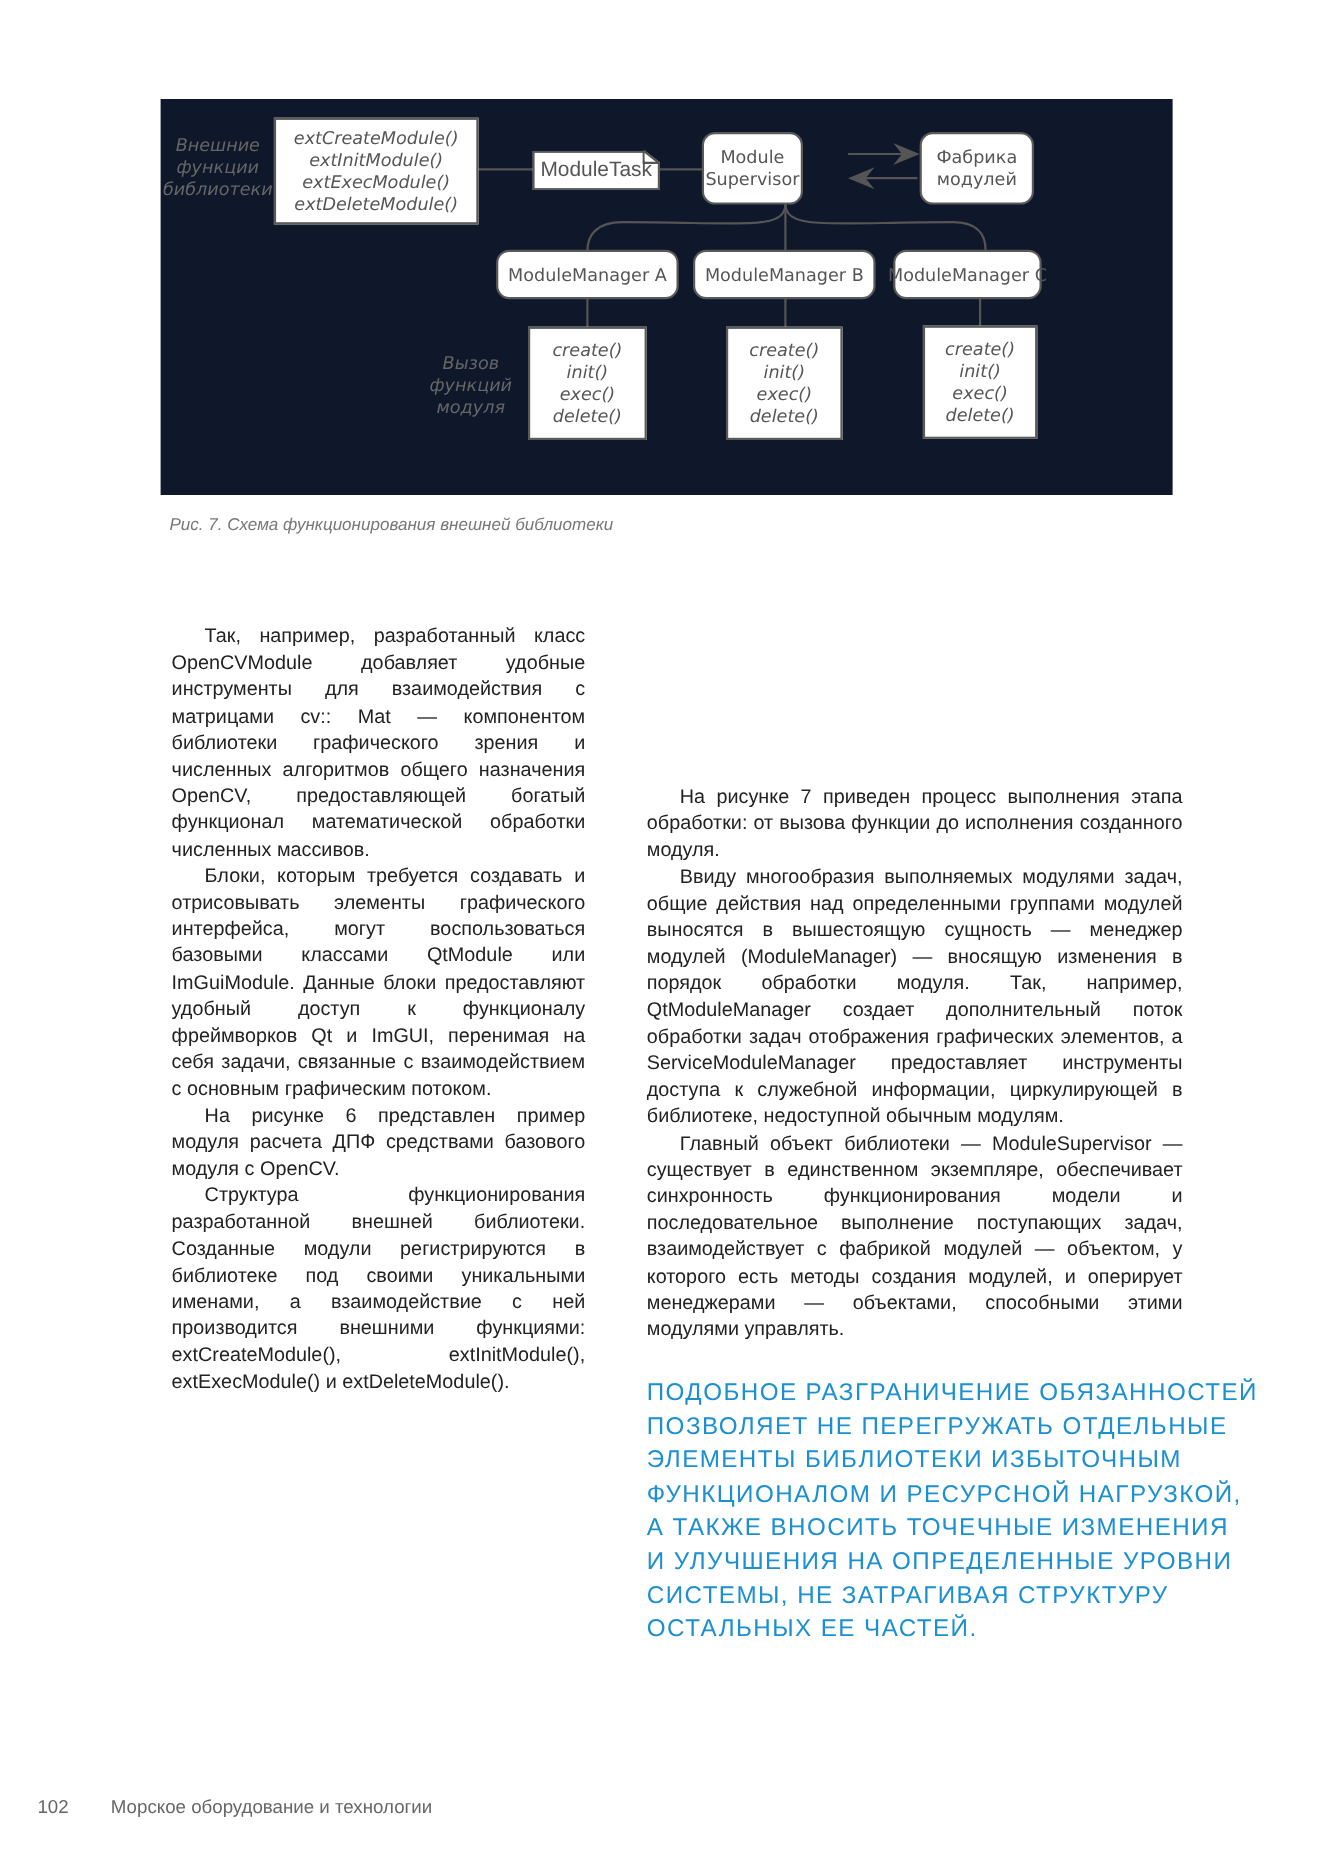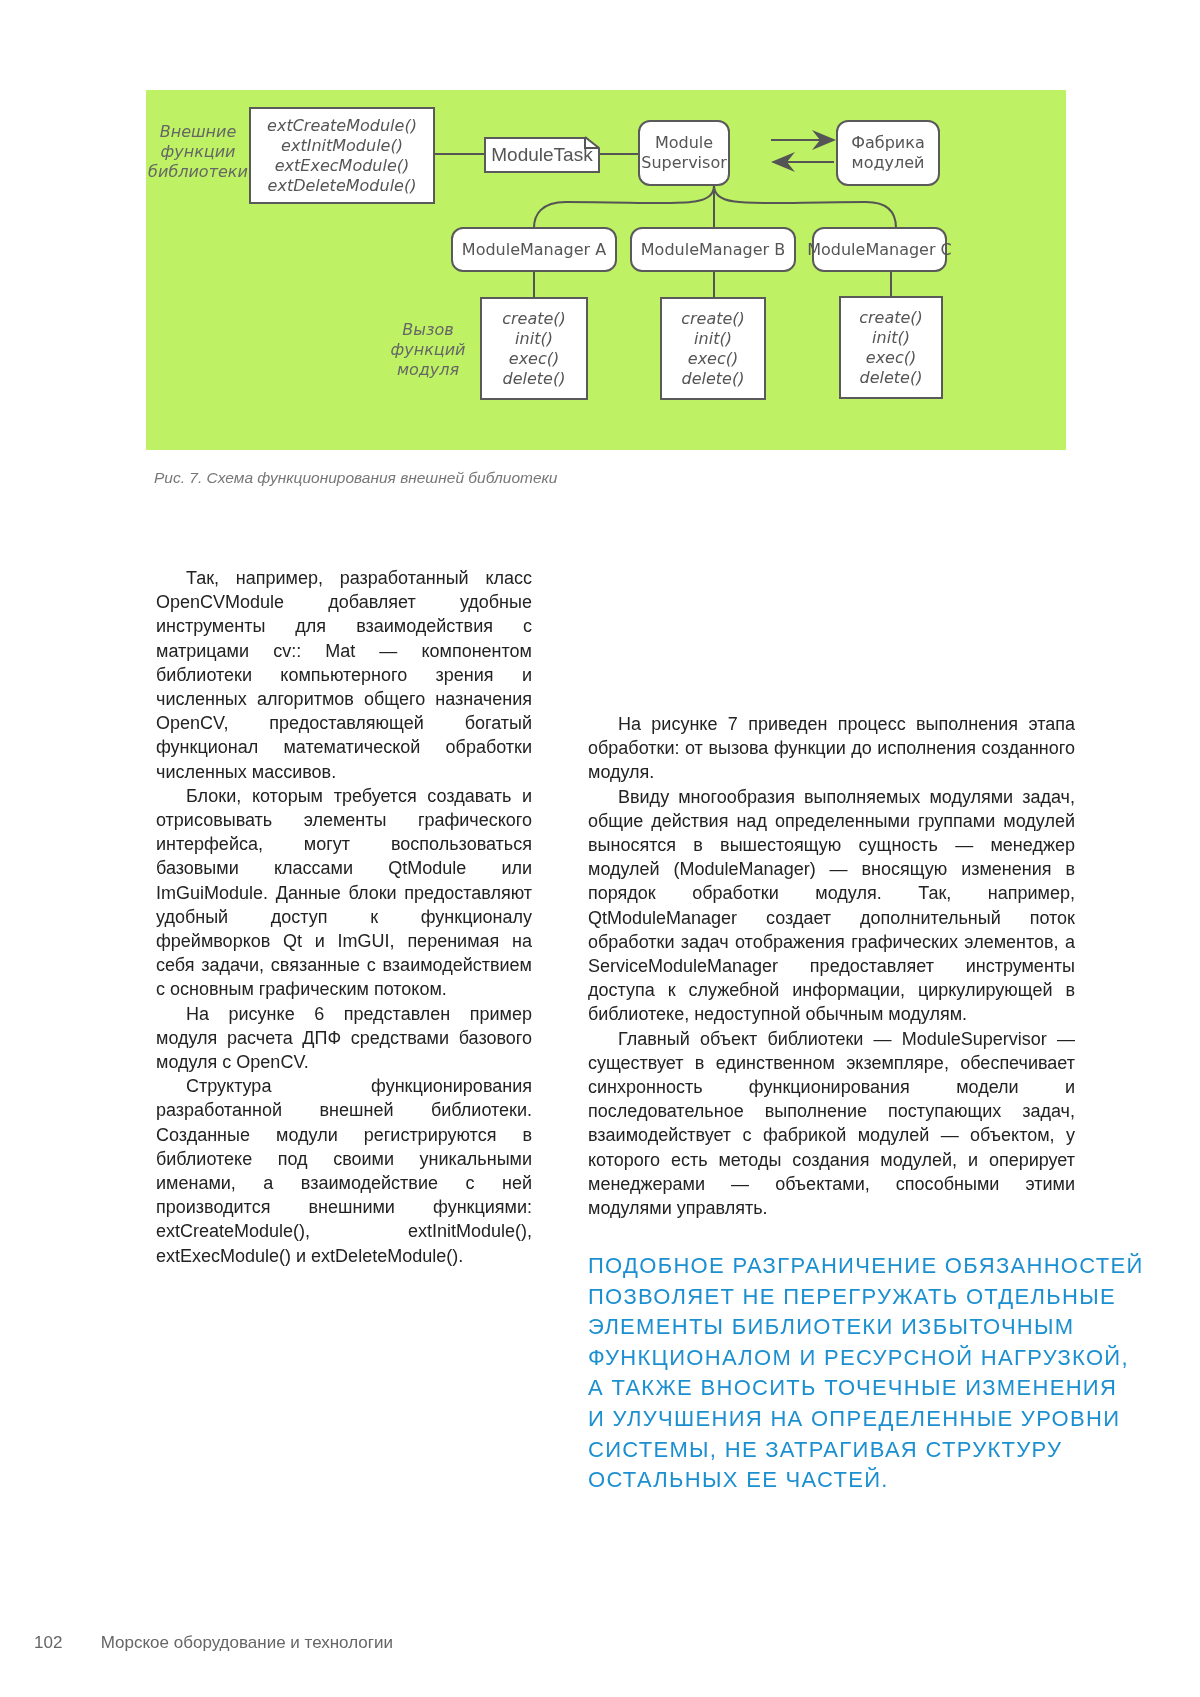--- a/index.html
+++ b/index.html
@@ -1,21 +1,21 @@
 <!DOCTYPE html>
 <html><head>
 <meta charset="utf-8">
 <style>
   html, body { margin: 0; padding: 0; background: #ffffff; }
   body { width: 1200px; height: 1697px; position: relative; overflow: hidden;
          font-family: "Liberation Sans", sans-serif; color: #222; }
 
   
   .figure { position: absolute; left: 146px; top: 90px; width: 920px; height: 360px;
-            background: #bef264; }
+            background: #0f172a; }
   .fig-svg { position: absolute; left: 0; top: 0; width: 920px; height: 360px; }
   .dbox { position: absolute; box-sizing: border-box; border: 2px solid #5a5a5a; background: #fff;
           display: flex; flex-direction: column; align-items: center; justify-content: center;
           font-family: "DejaVu Sans", sans-serif; color: #555; }
   .dbox.round { border-radius: 12px; }
   .dbox .ln { font-size: 16px; line-height: 20px; white-space: nowrap; }
   .dbox.ital .ln { font-style: italic; }
   .dbox.mono .ln { font-family: Liberation Sans, sans-serif; font-size: 19px; }
   .dlabel { position: absolute; text-align: center; font-family: "DejaVu Sans", sans-serif;
             font-style: italic; color: #666; font-size: 16px; line-height: 20px; }
@@ -131,21 +131,21 @@
     <span class="ln">create()</span>
     <span class="ln">init()</span>
     <span class="ln">exec()</span>
     <span class="ln">delete()</span>
   </div>
 </div>
 
 <div class="caption">Рис. 7. Схема функционирования внешней библиотеки</div>
 
 <div class="col col-left">
-  <p class="para">Так, например, разработанный класс OpenCVModule добавляет удобные инструменты для взаимодействия с матрицами cv:: Mat — компонентом библиотеки компьютерного зрения и численных алгоритмов общего назначения OpenCV, предоставляющей богатый функционал математической обработки численных массивов.</p>
+  <p class="para">Так, например, разработанный класс OpenCVModule добавляет удобные инструменты для взаимодействия с матрицами cv:: Mat — компонентом библиотеки графического зрения и численных алгоритмов общего назначения OpenCV, предоставляющей богатый функционал математической обработки численных массивов.</p>
   <p class="para">Блоки, которым требуется создавать и отрисовывать элементы графического интерфейса, могут воспользоваться базовыми классами QtModule или ImGuiModule. Данные блоки предоставляют удобный доступ к функционалу фреймворков Qt и ImGUI, перенимая на себя задачи, связанные с взаимодействием с основным графическим потоком.</p>
   <p class="para">На рисунке 6 представлен пример модуля расчета ДПФ средствами базового модуля с OpenCV.</p>
   <p class="para">Структура функционирования разработанной внешней библиотеки. Созданные модули регистрируются в библиотеке под своими уникальными именами, а взаимодействие с ней производится внешними функциями: extCreateModule(), extInitModule(), extExecModule() и extDeleteModule().</p>
 </div>
 
 <div class="col col-right">
   <p class="para">На рисунке 7 приведен процесс выполнения этапа обработки: от вызова функции до исполнения созданного модуля.</p>
   <p class="para">Ввиду многообразия выполняемых модулями задач, общие действия над определенными группами модулей выносятся в вышестоящую сущность — менеджер модулей (ModuleManager) — вносящую изменения в порядок обработки модуля. Так, например, QtModuleManager создает дополнительный поток обработки задач отображения графических элементов, а ServiceModuleManager предоставляет инструменты доступа к служебной информации, циркулирующей в библиотеке, недоступной обычным модулям.</p>
   <p class="para">Главный объект библиотеки — ModuleSupervisor — существует в единственном экземпляре, обеспечивает синхронность функционирования модели и последовательное выполнение поступающих задач, взаимодействует с фабрикой модулей — объектом, у которого есть методы создания модулей, и оперирует менеджерами — объектами, способными этими модулями управлять.</p>
 </div>

